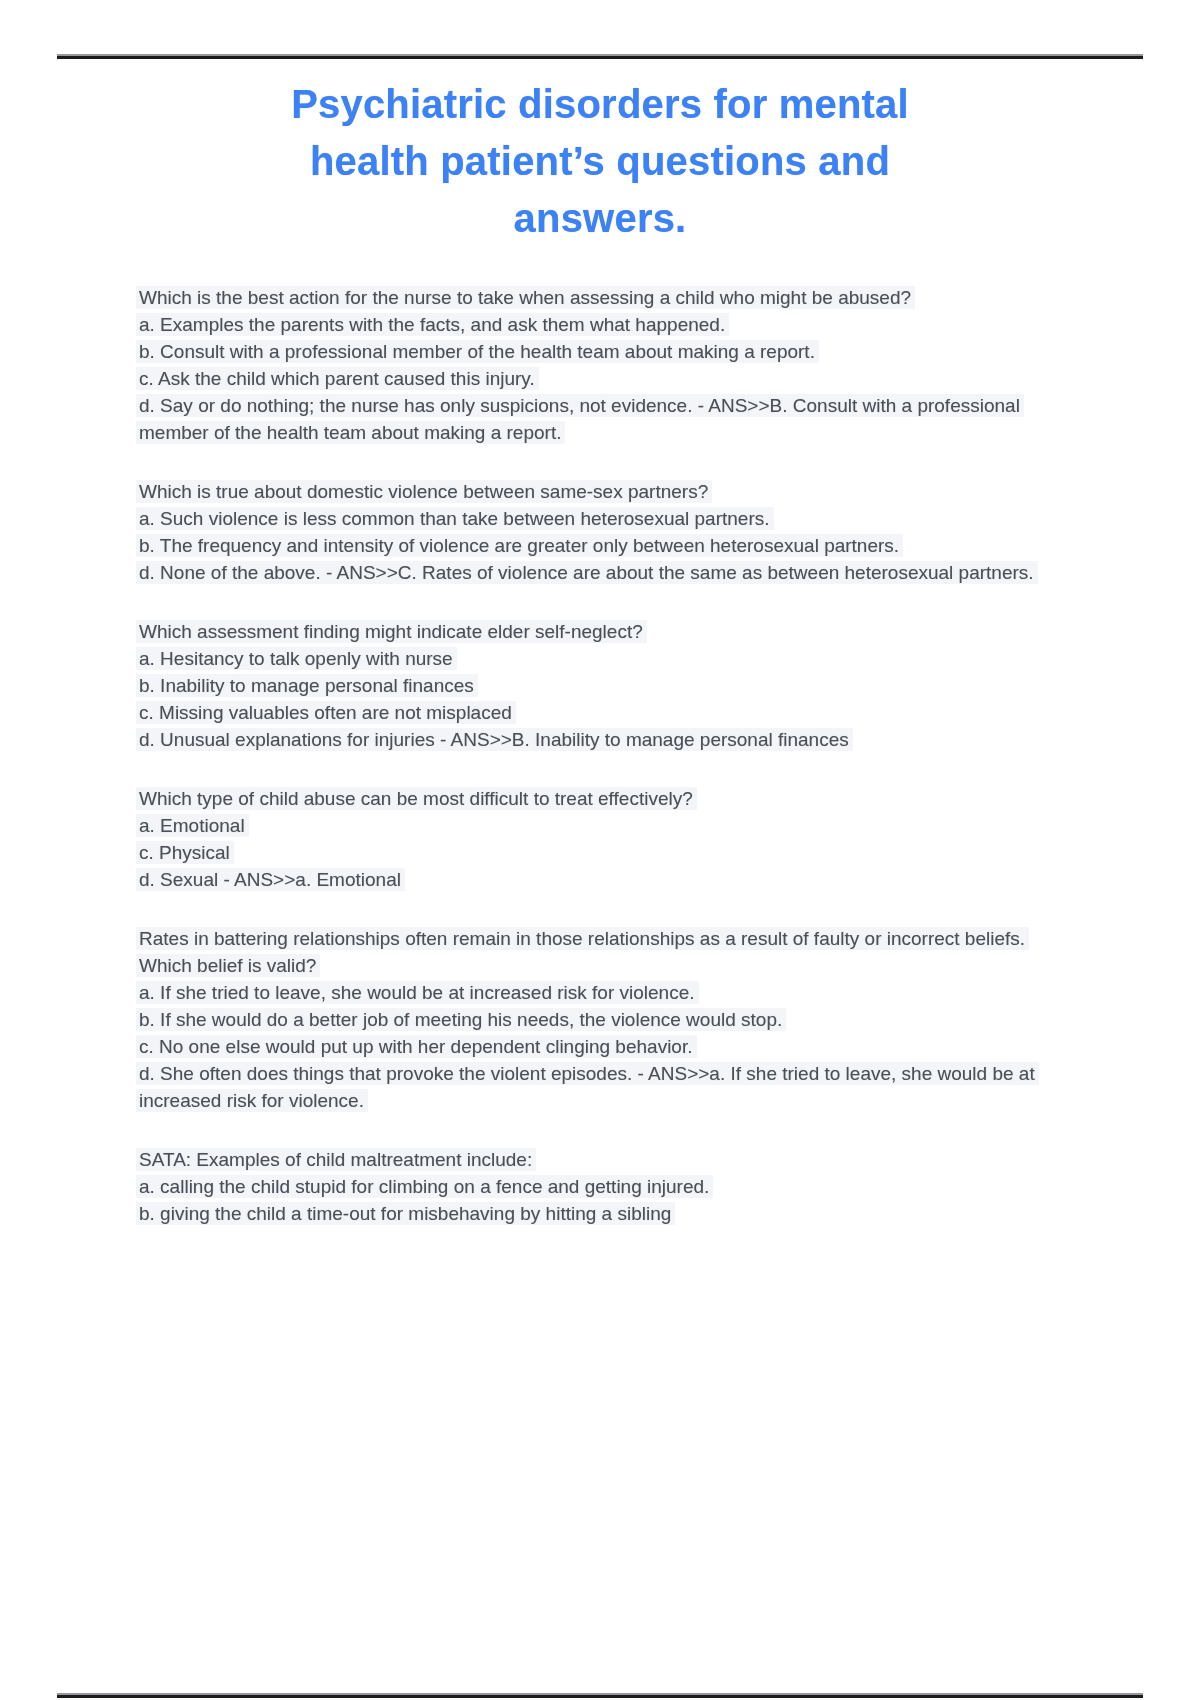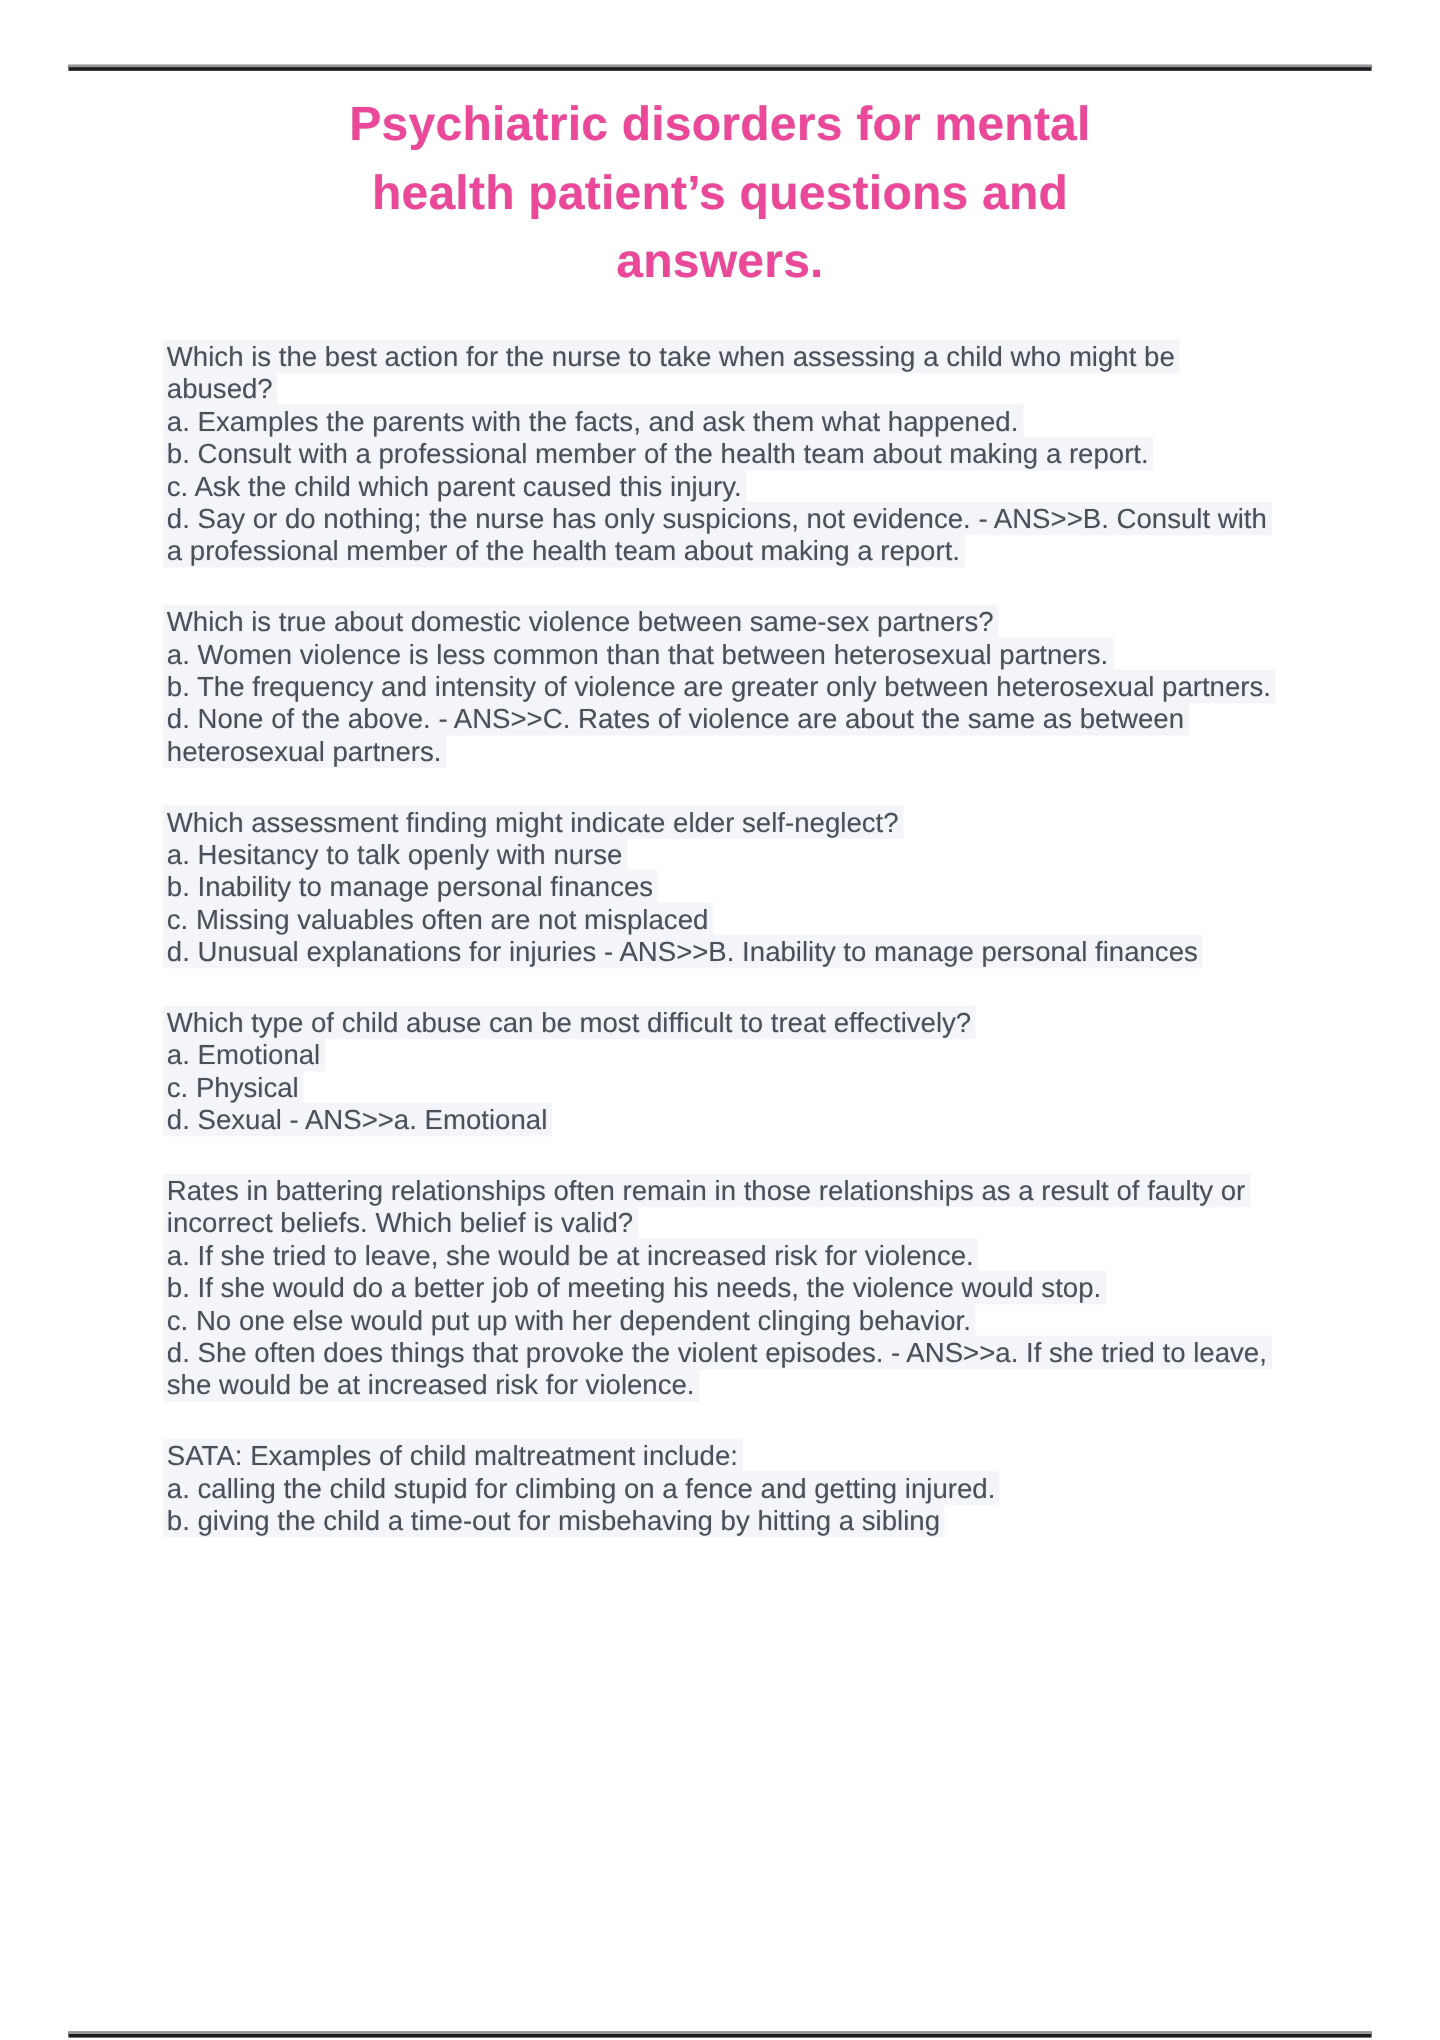--- a/index.html
+++ b/index.html
@@ -18,33 +18,33 @@
     background: #1b1b1e;
     border-top: 2px solid #97979c;
   }
   .rule-top { top: 54px; }
   .rule-bottom { top: 1693px; }
 
   .doc-title {
     margin: 76px auto 0 auto;
     width: 800px;
     text-align: center;
-    color: #ec4899;
+    color: #3b82f6;
     font-weight: bold;
     font-size: 40px;
     line-height: 57px;
     letter-spacing: 0.2px;
     text-shadow: 0 0 1px rgba(43, 48, 67, 0.35);
   }
 
   .content {
     margin: 37px 0 0 139px;
     width: 930px;
     color: #4a4f58;
-    font-size: 23px;
+    font-size: 19px;
     line-height: 27px;
     text-shadow: 0 0 1px rgba(74, 79, 88, 0.3);
   }
   .qa-block { margin: 0 0 32px 0; }
   .line { margin: 0; }
   .hl {
     background: #f3f5f8;
     padding: 1px 4px 1px 3px;
     margin-left: -3px;
     -webkit-box-decoration-break: clone;
@@ -69,21 +69,21 @@
     <div class="qa-block">
       <div class="line"><span class="hl">Which is the best action for the nurse to take when assessing a child who might be abused?</span></div>
       <div class="line"><span class="hl">a. Examples the parents with the facts, and ask them what happened.</span></div>
       <div class="line"><span class="hl">b. Consult with a professional member of the health team about making a report.</span></div>
       <div class="line"><span class="hl">c. Ask the child which parent caused this injury.</span></div>
       <div class="line"><span class="hl">d. Say or do nothing; the nurse has only suspicions, not evidence. - ANS&gt;&gt;B. Consult with a professional member of the health team about making a report.</span></div>
     </div>
 
     <div class="qa-block">
       <div class="line"><span class="hl">Which is true about domestic violence between same-sex partners?</span></div>
-      <div class="line"><span class="hl">a. Women violence is less common than that between heterosexual partners.</span></div>
+      <div class="line"><span class="hl">a. Such violence is less common than take between heterosexual partners.</span></div>
       <div class="line"><span class="hl">b. The frequency and intensity of violence are greater only between heterosexual partners.</span></div>
       <div class="line"><span class="hl">d. None of the above. - ANS&gt;&gt;C. Rates of violence are about the same as between heterosexual partners.</span></div>
     </div>
 
     <div class="qa-block">
       <div class="line"><span class="hl">Which assessment finding might indicate elder self-neglect?</span></div>
       <div class="line"><span class="hl">a. Hesitancy to talk openly with nurse</span></div>
       <div class="line"><span class="hl">b. Inability to manage personal finances</span></div>
       <div class="line"><span class="hl">c. Missing valuables often are not misplaced</span></div>
       <div class="line"><span class="hl">d. Unusual explanations for injuries - ANS&gt;&gt;B. Inability to manage personal finances</span></div>

